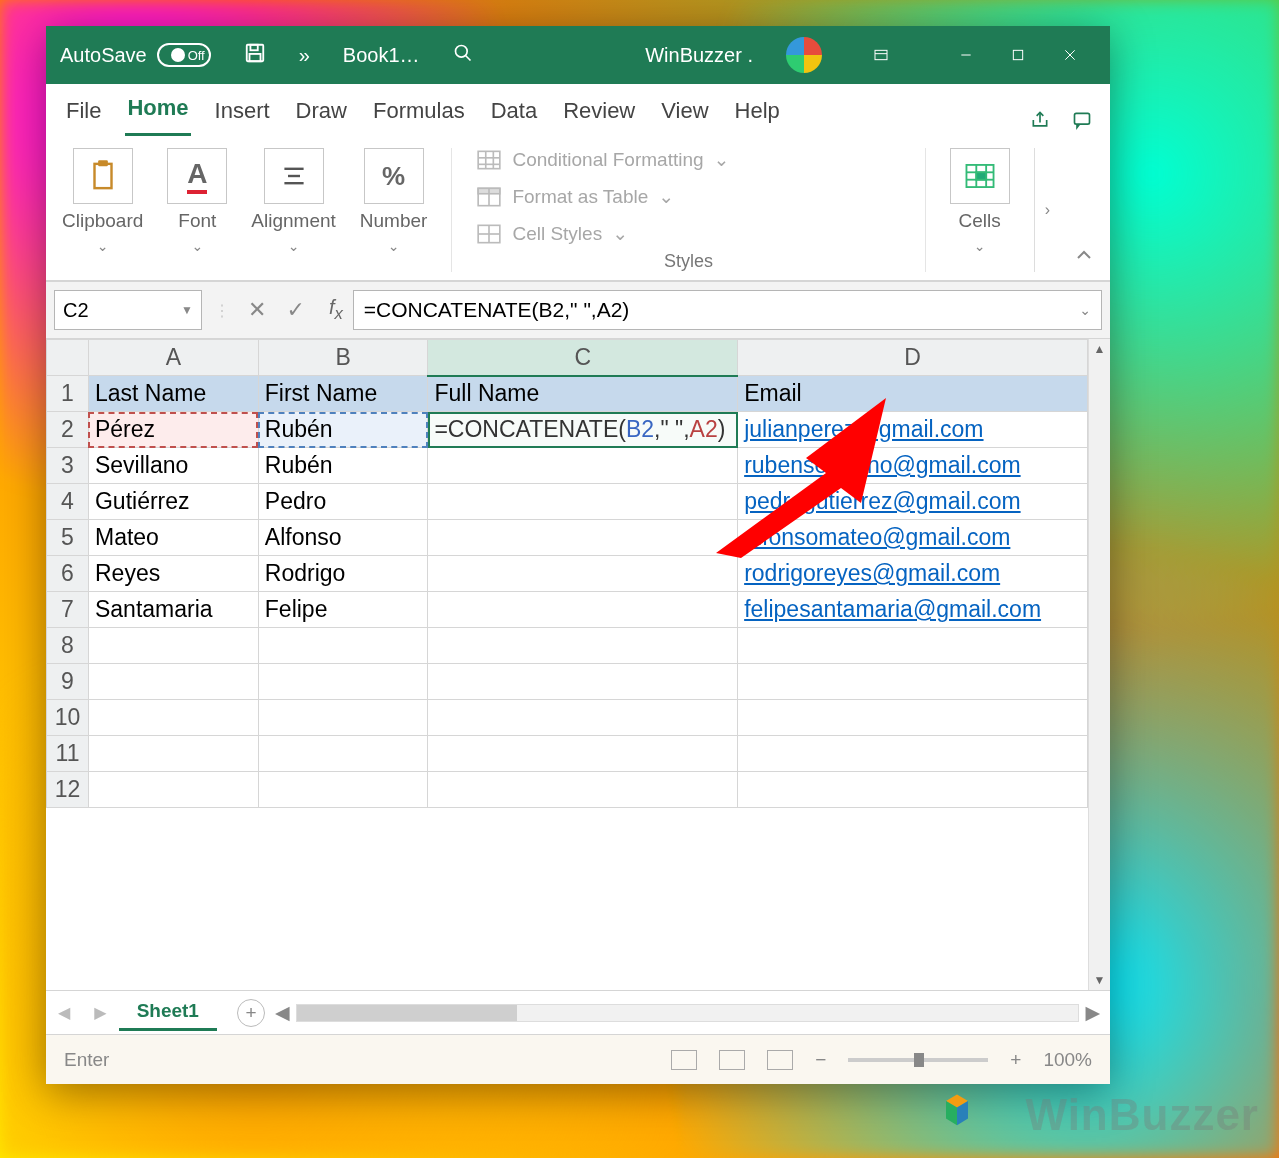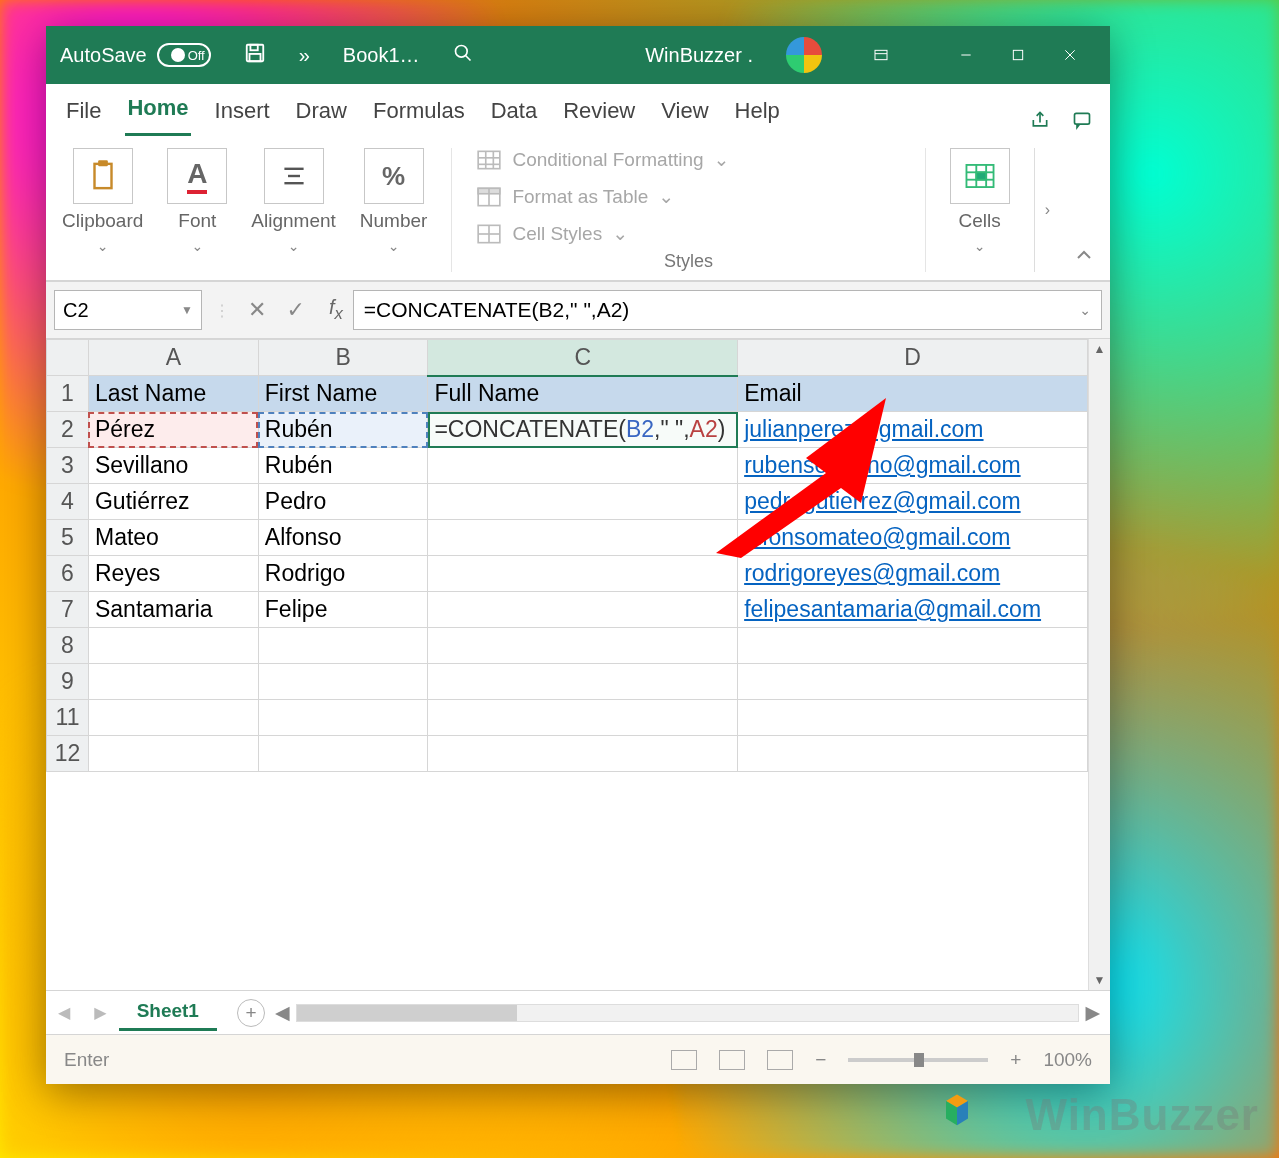--- a/index.html
+++ b/index.html
@@ -386,20 +386,27 @@
               <td></td>
             </tr>
           <tr>
               <td class="rowhead">9</td>
               <td></td>
               <td></td>
               <td></td>
               <td></td>
             </tr>
           <tr>
+              <td class="rowhead">10</td>
+              <td></td>
+              <td></td>
+              <td></td>
+              <td></td>
+            </tr>
+          <tr>
               <td class="rowhead">11</td>
               <td></td>
               <td></td>
               <td></td>
               <td></td>
             </tr>
           <tr>
               <td class="rowhead">12</td>
               <td></td>
               <td></td>

